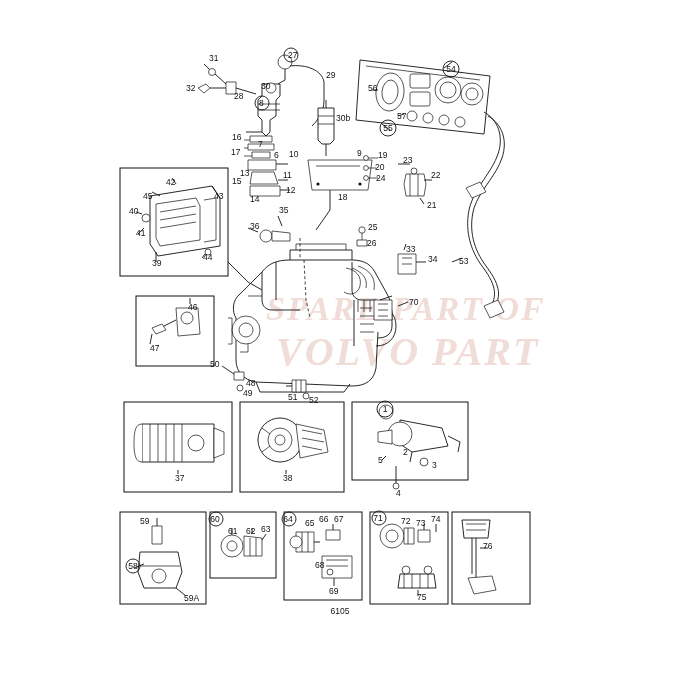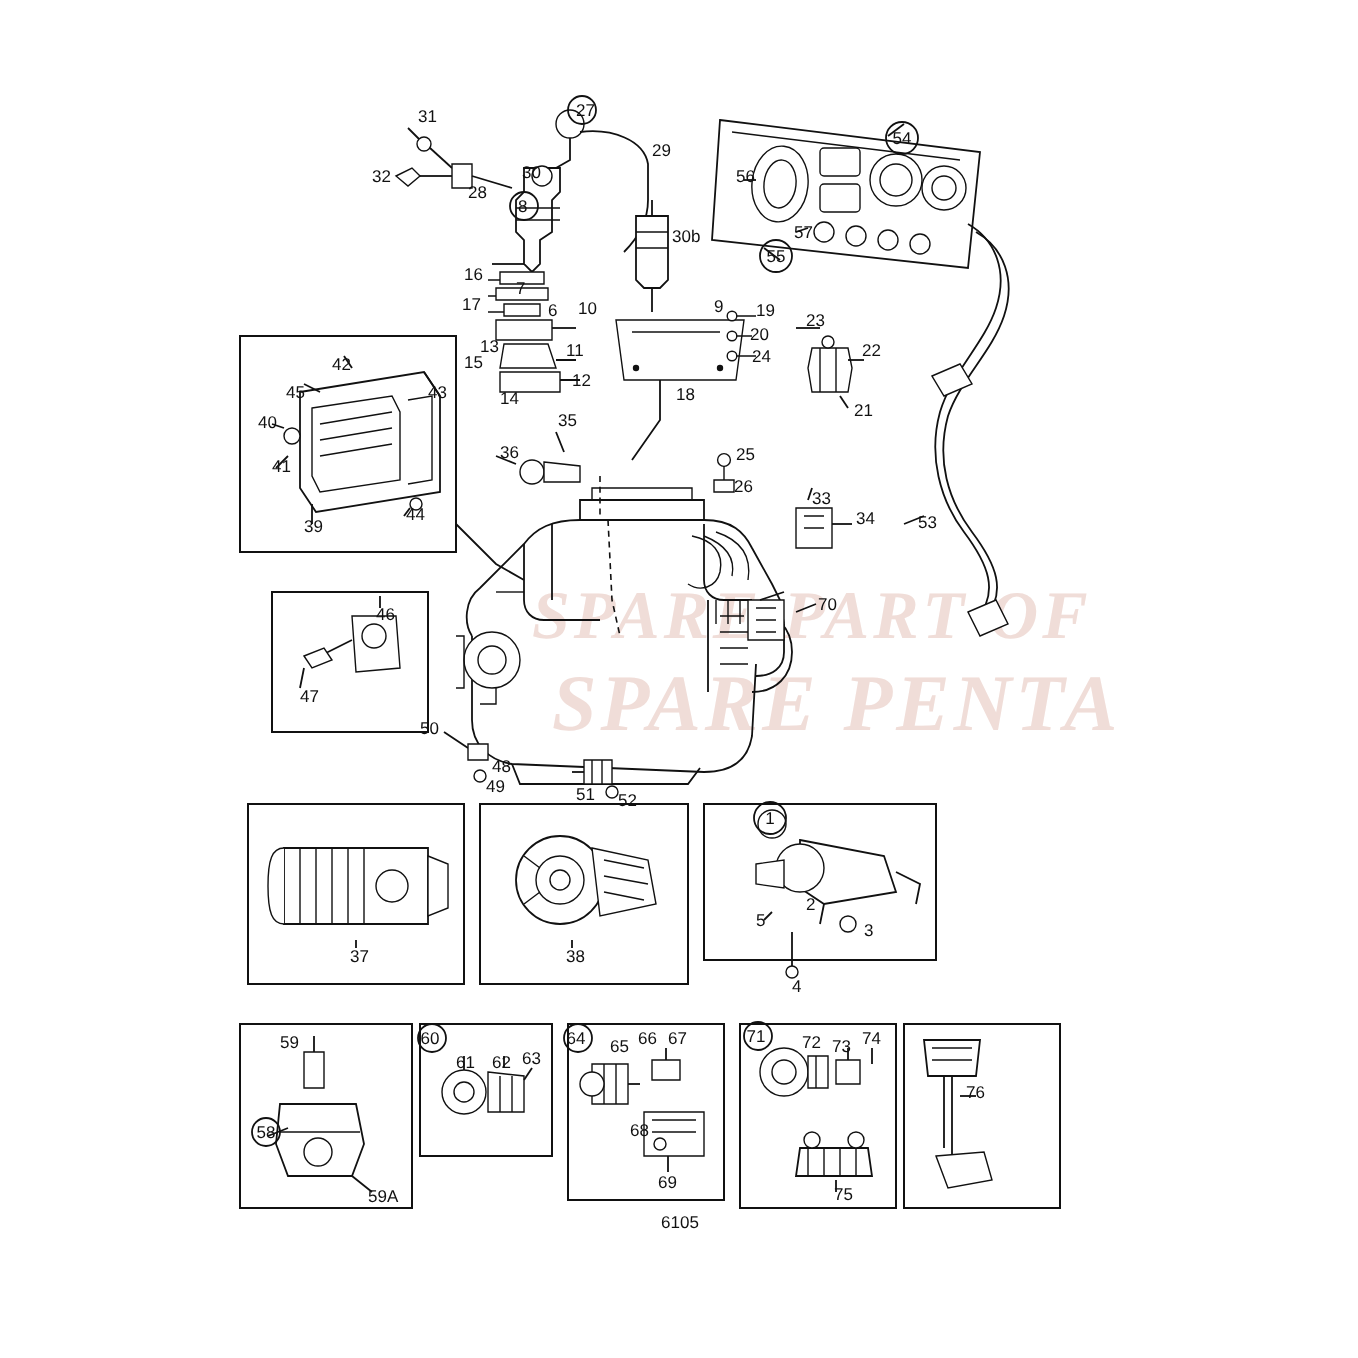--- a/index.html
+++ b/index.html
@@ -27,21 +27,21 @@
   .fillw2{fill:#fff;stroke:#111;stroke-width:0.7;}
   .dot{fill:#111;}
 </style>
 </head>
 <body>
 
 <div id="stage">
 
   <div class="wm">
     <div class="wm-text wm1">SPARE PART OF</div>
-    <div class="wm-text wm2">SPARE PENTA</div>
+    <div class="wm-text wm2">VOLVO PART</div>
   </div>
 
   <svg id="diagram" viewBox="0 0 679 679">
 
     <g>
       <path class="ln" d="M236 318 C232 312 232 300 240 294 L262 272 C268 264 276 260 290 260 L352 260 C366 260 372 266 376 274 L386 292 L390 300 L392 312"></path>
       <path class="ln" d="M236 318 L236 360 C236 372 244 380 256 382 L352 386 C366 386 374 380 376 368 L378 332"></path>
       <path class="ln" d="M392 312 L392 326 C392 334 386 338 378 338"></path>
       <path class="ln" d="M262 272 L262 300 C262 306 266 310 272 310 L300 310"></path>
       <path class="ln" d="M276 262 L276 300"></path>

